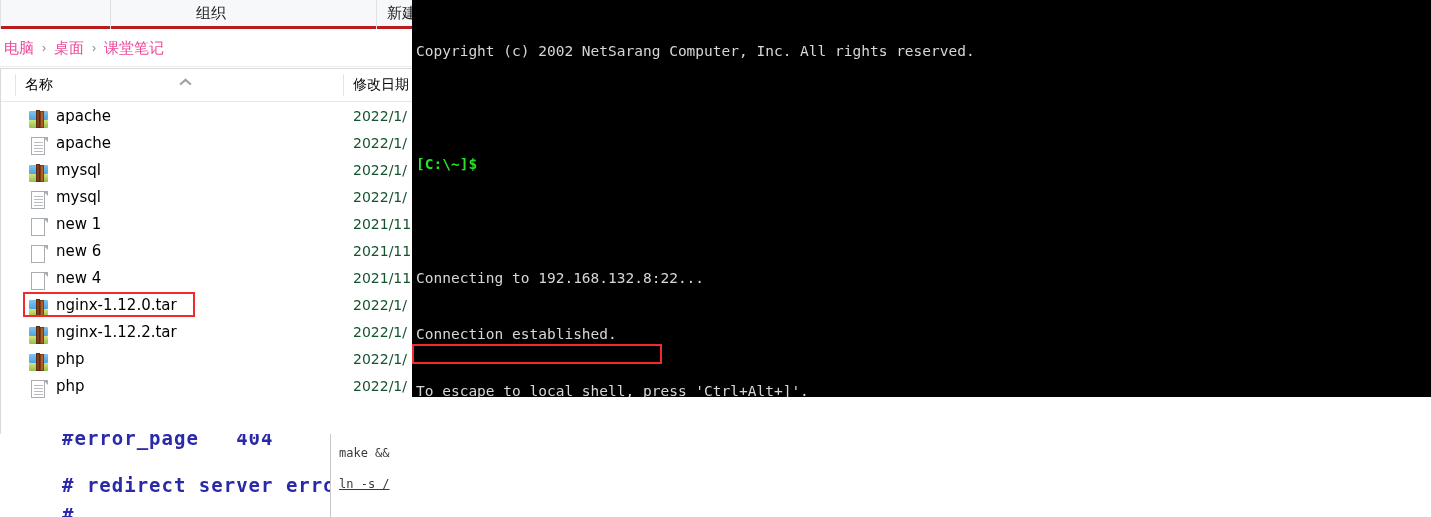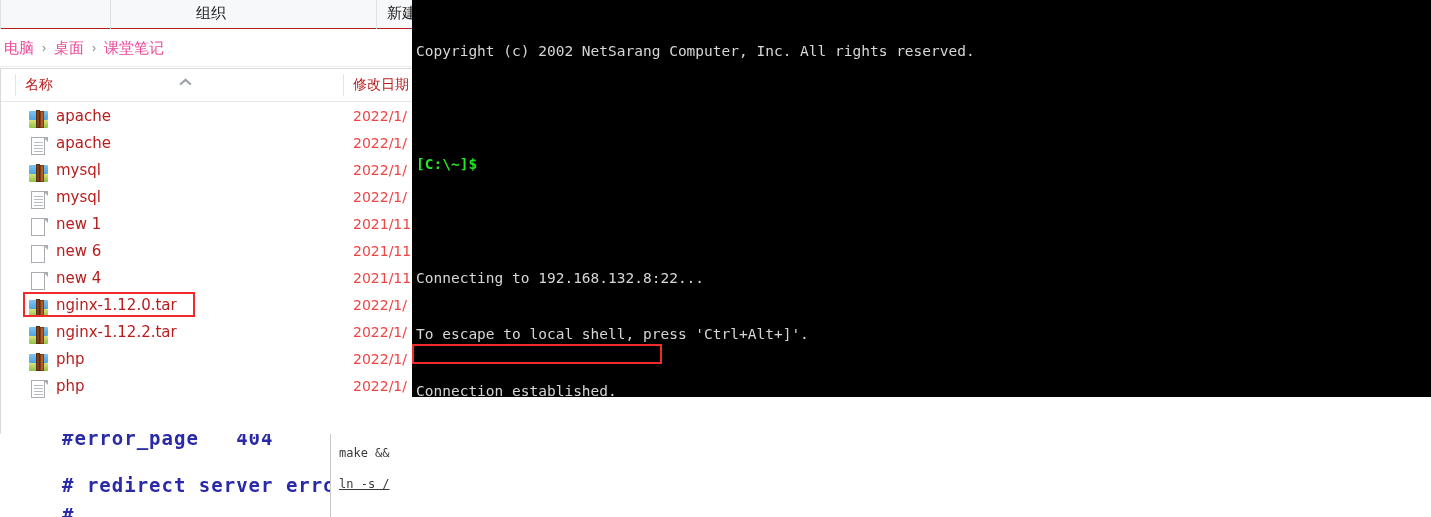--- a/index.html
+++ b/index.html
@@ -36,21 +36,21 @@
   .bg-term2 .t1 { top:21px; }
   .bg-term2 .t2 { top:52px;text-decoration:underline; }
 
   
   .explorer {
     position:absolute; left:0; top:0; width:430px; height:434px;
     background:#ffffff; overflow:hidden;
   }
   .exp-toolbar {
     position:absolute; left:0; top:0; width:430px; height:29px;
-    background:#f7f8fa; border-bottom:1px solid #b91c1c;
+    background:#f7f8fa; border-bottom:3px solid #b91c1c;
   }
   .exp-toolbar .divider {
     position:absolute; top:0; width:1px; height:29px; background:#dfe1e4;
   }
   .exp-toolbar .tb-label {
     position:absolute; top:4px; font-size:15px; color:#1c1c1c;
     font-family:"DejaVu Sans","Liberation Sans",sans-serif;
   }
   .tb-organize { left:196px; }
   .tb-new { left:387px; }
@@ -70,21 +70,21 @@
 
   .exp-pane {
     position:absolute; left:0; top:68px; width:430px; height:366px;
     background:#ffffff; border:1px solid #d9dadb; border-right:none; border-bottom:none;
   }
   .col-head {
     position:absolute; left:0; top:0; width:430px; height:33px;
     background:#ffffff; border-bottom:1px solid #e6e7e8;
   }
   .col-head .ch {
-    position:absolute; top:7px; font-size:14px; color:#b91c1c;
+    position:absolute; top:7px; font-size:14px; color:#000000;
     font-family:Liberation Serif, serif;
   }
   .ch-name { left:24px; }
   .ch-date { left:352px; }
   .col-head .vline {
     position:absolute; top:5px; width:1px; height:22px; background:#e2e3e4;
   }
   .sort-arrow {
     position:absolute; left:178px; top:9px; width:13px; height:8px;
   }
@@ -123,25 +123,25 @@
   .ic-doc .fold {
     position:absolute; right:0px; top:0px; width:0; height:0;
     border-left:5px solid transparent; border-top:5px solid #a9adb2;
   }
   .ic-doc.lined .page:after {
     content:""; position:absolute; left:2px; top:4px; width:9px; height:10px;
     background:repeating-linear-gradient(180deg,#b9bdc2 0 1px,transparent 1px 3px);
   }
 
   .file-name {
-    position:absolute; left:55px; font-size:15px; color:#b91c1c;
+    position:absolute; left:55px; font-size:15px; color:#000000;
     font-family:"DejaVu Sans","Liberation Sans",sans-serif; white-space:nowrap;
   }
   .file-date {
-    position:absolute; left:352px; font-size:14px; color:#ef4444;
+    position:absolute; left:352px; font-size:14px; color:#14532d;
     font-family:"DejaVu Sans","Liberation Sans",sans-serif; white-space:nowrap;
   }
   .hl-box {
     position:absolute; left:22px; top:1px; width:172px; height:25px;
     border:2.5px solid #e8252a; pointer-events:none;
   }
 
   
   .terminal {
     position:absolute; left:412px; top:0; width:1019px; height:397px;
@@ -307,22 +307,22 @@
     </div>
   </div>
 
   <div class="terminal">
     <div class="term-body">
       <div class="term-line c-white">Copyright (c) 2002 NetSarang Computer, Inc. All rights reserved.</div>
       <div class="term-line">&nbsp;</div>
       <div class="term-line"><span class="c-green">[C:\~]$</span></div>
       <div class="term-line">&nbsp;</div>
       <div class="term-line c-white">Connecting to 192.168.132.8:22...</div>
+      <div class="term-line c-white">Connection established.</div>
       <div class="term-line c-white">To escape to local shell, press 'Ctrl+Alt+]'.</div>
-      <div class="term-line c-white">Connection established.</div>
       <div class="term-line">&nbsp;</div>
       
       
       
       
       
       
       
       
       

